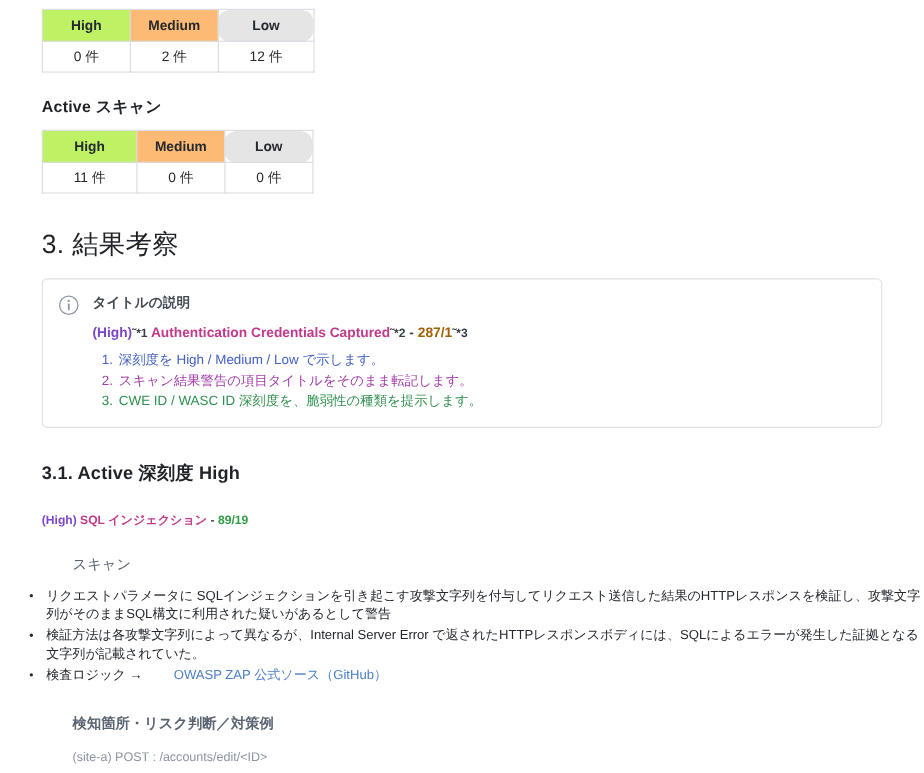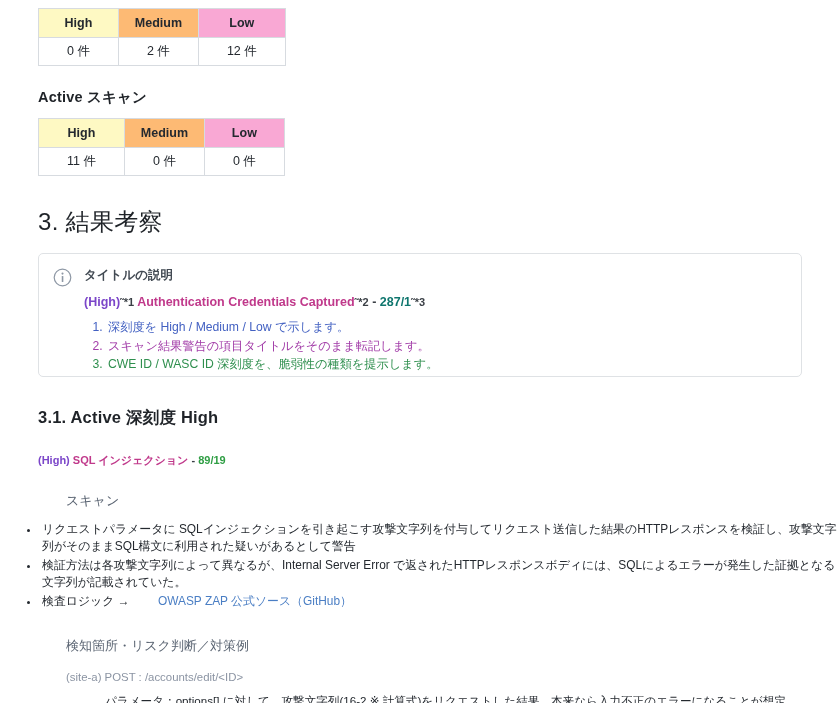--- a/index.html
+++ b/index.html
@@ -40,23 +40,23 @@
     font-size: 12.5px;
     color: #24292f;
     padding: 0 13px;
   }
   .sev-table td {
     height: 27px;
     padding: 0 28px;
     color: #24292f;
     font-size: 12.5px;
   }
-  .th-high    { background: #fef9c3; }
+  .th-high    { background: #bef264; }
   .th-medium  { background: #fdba74; }
-  .th-low     { background: #f9a8d4; }
+  .th-low     { background: #e5e5e5; border-radius: 11px; }
   .cell-val   { background: #ffffff; }
 
   .tbl-wrap-1 { padding-top: 8px; }
   .tbl-wrap-2 { padding-top: 3px; }
 
   h3.sub-title {
     margin: 22px 0 8px 38px;
     font-size: 14.5px;
     font-weight: bold;
     color: #1f2328;
@@ -78,21 +78,21 @@
     color: #1f2328;
     letter-spacing: 0.2px;
   }
 
   
   .callout {
     margin: 15px 38px 0 38px;
     border: 1px solid #dfe2e5;
     border-radius: 5px;
     background: #ffffff;
-    padding: 13px 14px 2px 14px;
+    padding: 13px 14px 14px 14px;
     display: flex;
     gap: 12px;
     box-sizing: border-box;
     width: 764px;
   }
   .callout-icon {
     flex: 0 0 auto;
     width: 19px;
     height: 19px;
     margin-top: 1px;
@@ -106,21 +106,21 @@
     margin-bottom: 11px;
   }
   .callout-line {
     font-size: 12.5px;
     margin-bottom: 9px;
     font-weight: bold;
   }
   .sev-high-tag { color: #7b46c9; }
   .title-text   { color: #c0398b; }
   .dash-sep     { color: #3a3f45; font-weight: bold; }
-  .id-text      { color: #0f766e; }
+  .id-text      { color: #a16207; }
   .sup-marker   { color: #3a3f45; font-size: 11px; font-weight: bold; }
 
   ol.callout-list {
     margin: 0;
     padding-left: 22px;
     font-size: 12.2px;
     line-height: 1.52;
   }
   ol.callout-list li { margin: 0; padding-left: 2px; }
   .li-1 { color: #4361c2; }
@@ -141,21 +141,21 @@
   
   .grey-head {
     margin: 24px 0 0 66px;
     font-size: 13px;
     font-weight: normal;
     color: #5a6472;
   }
   .grey-head-2 {
     margin: 27px 0 0 66px;
     font-size: 13px;
-    font-weight: normal;
+    font-weight: bold;
     color: #5a6472;
   }
 
   
   ul.facts {
     margin: 11px 0 0 0;
     font-size: 11.9px;
     line-height: 1.47;
     color: #24292f;
     list-style: disc;

